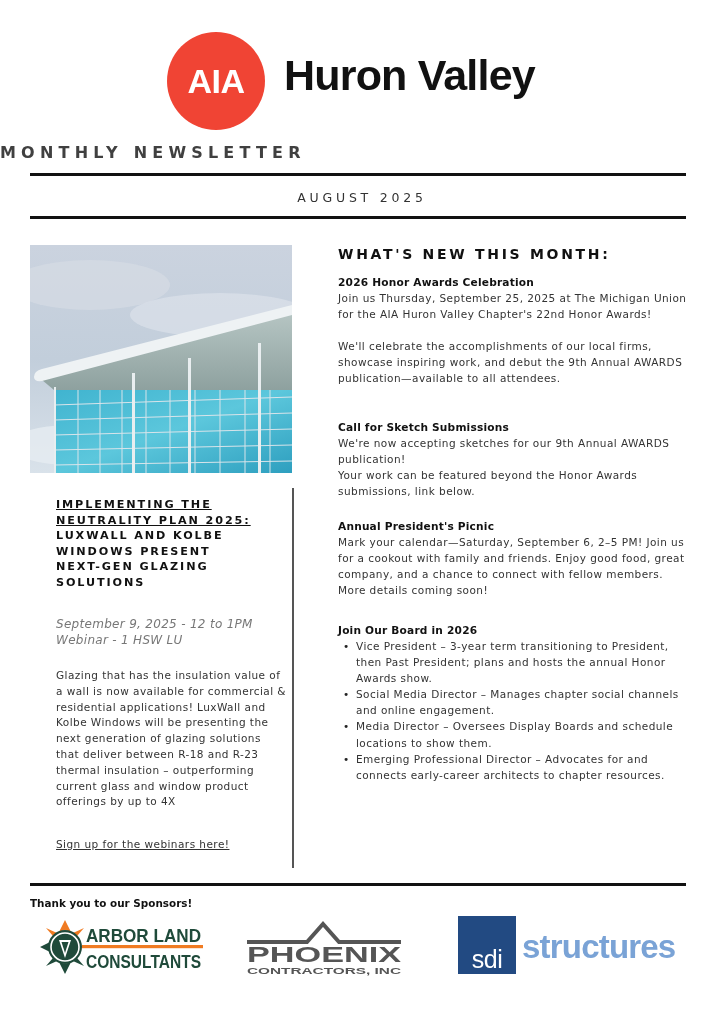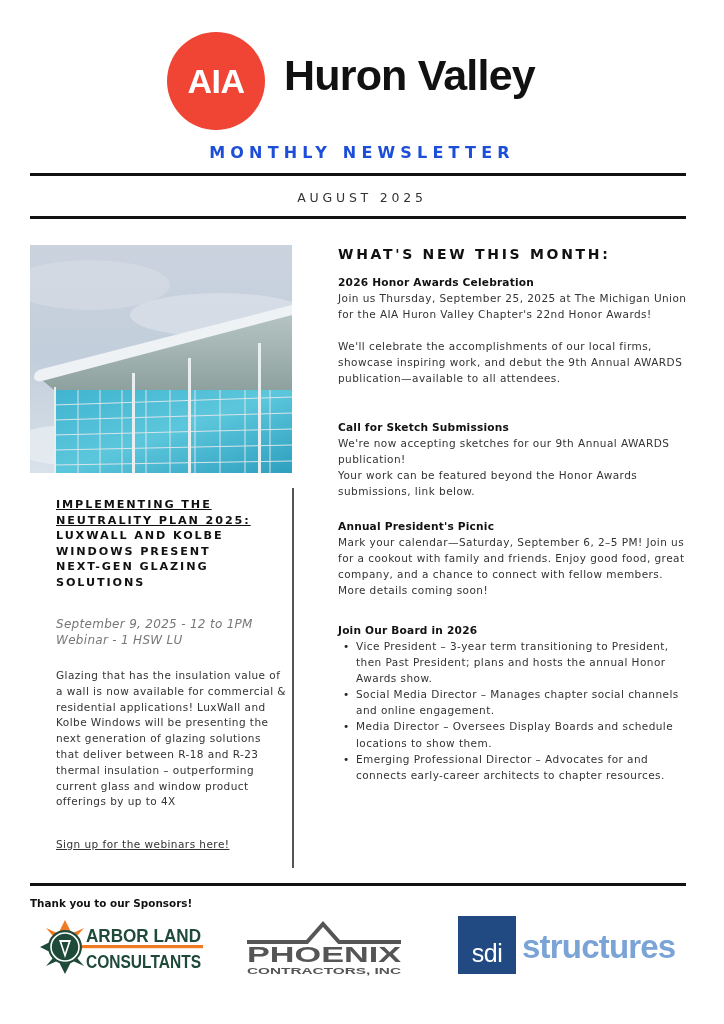--- a/index.html
+++ b/index.html
@@ -15,23 +15,23 @@
   .logo-circle span {
     color: #fff; font-family: "Liberation Sans", sans-serif; font-weight: 700;
     font-size: 34px; letter-spacing: -0.5px;
   }
   .logo-text {
     position: absolute; left: 284px; top: 54px;
     font-family: "Liberation Sans", sans-serif; font-weight: 700; font-size: 43px;
     color: #111; letter-spacing: -0.8px; line-height: 1;
   }
   .newsletter-title {
-    position: absolute; left: 0; width: 724px; top: 143px; text-align: center;
+    position: absolute; left: 0; width: 724px; top: 143px; text-align: left;
     font-family: "DejaVu Sans", sans-serif; font-weight: 700; font-size: 16px;
-    letter-spacing: 5.2px; color: #1d4ed8;
+    letter-spacing: 5.2px; color: #404040;
   }
   .rule { position: absolute; left: 30px; width: 656px; height: 3px; background: #111; }
   .rule.r1 { top: 173px; }
   .rule.r2 { top: 216px; }
   .rule.r3 { top: 883px; }
   .issue-date {
     position: absolute; left: 0; width: 724px; top: 190px; text-align: center;
     font-size: 12.5px; letter-spacing: 3.8px; color: #333;
   }
 
@@ -77,21 +77,21 @@
 
   
   .sponsors-label { position: absolute; left: 30px; top: 897px; font-weight: 700; font-size: 10.4px; color: #111; }
   .sponsor { position: absolute; }
   .sp-arbor { left: 38px; top: 918px; width: 165px; height: 58px; }
   .sp-phoenix { left: 245px; top: 918px; width: 160px; height: 58px; }
   .sp-sdi { left: 458px; top: 916px; width: 232px; height: 60px; }
   .sdi-box {
     position: absolute; left: 0; top: 0; width: 58px; height: 58px; background: #224a82;
     color: #fff; font-family: "Liberation Sans", sans-serif; font-size: 25px; font-weight: 400;
-    display: flex; align-items: flex-end; justify-content: center; padding-bottom: 6px; letter-spacing: -0.5px;
+    display: flex; align-items: flex-end; justify-content: center; letter-spacing: -0.5px;
   }
   .sdi-word {
     position: absolute; left: 64px; top: 14px; font-family: "Liberation Sans", sans-serif;
     font-weight: 700; font-size: 33px; color: #7aa3d6; letter-spacing: -0.8px; line-height: 1;
   }
 </style>
 </head>
 <body>
 
 <div class="logo-circle">

